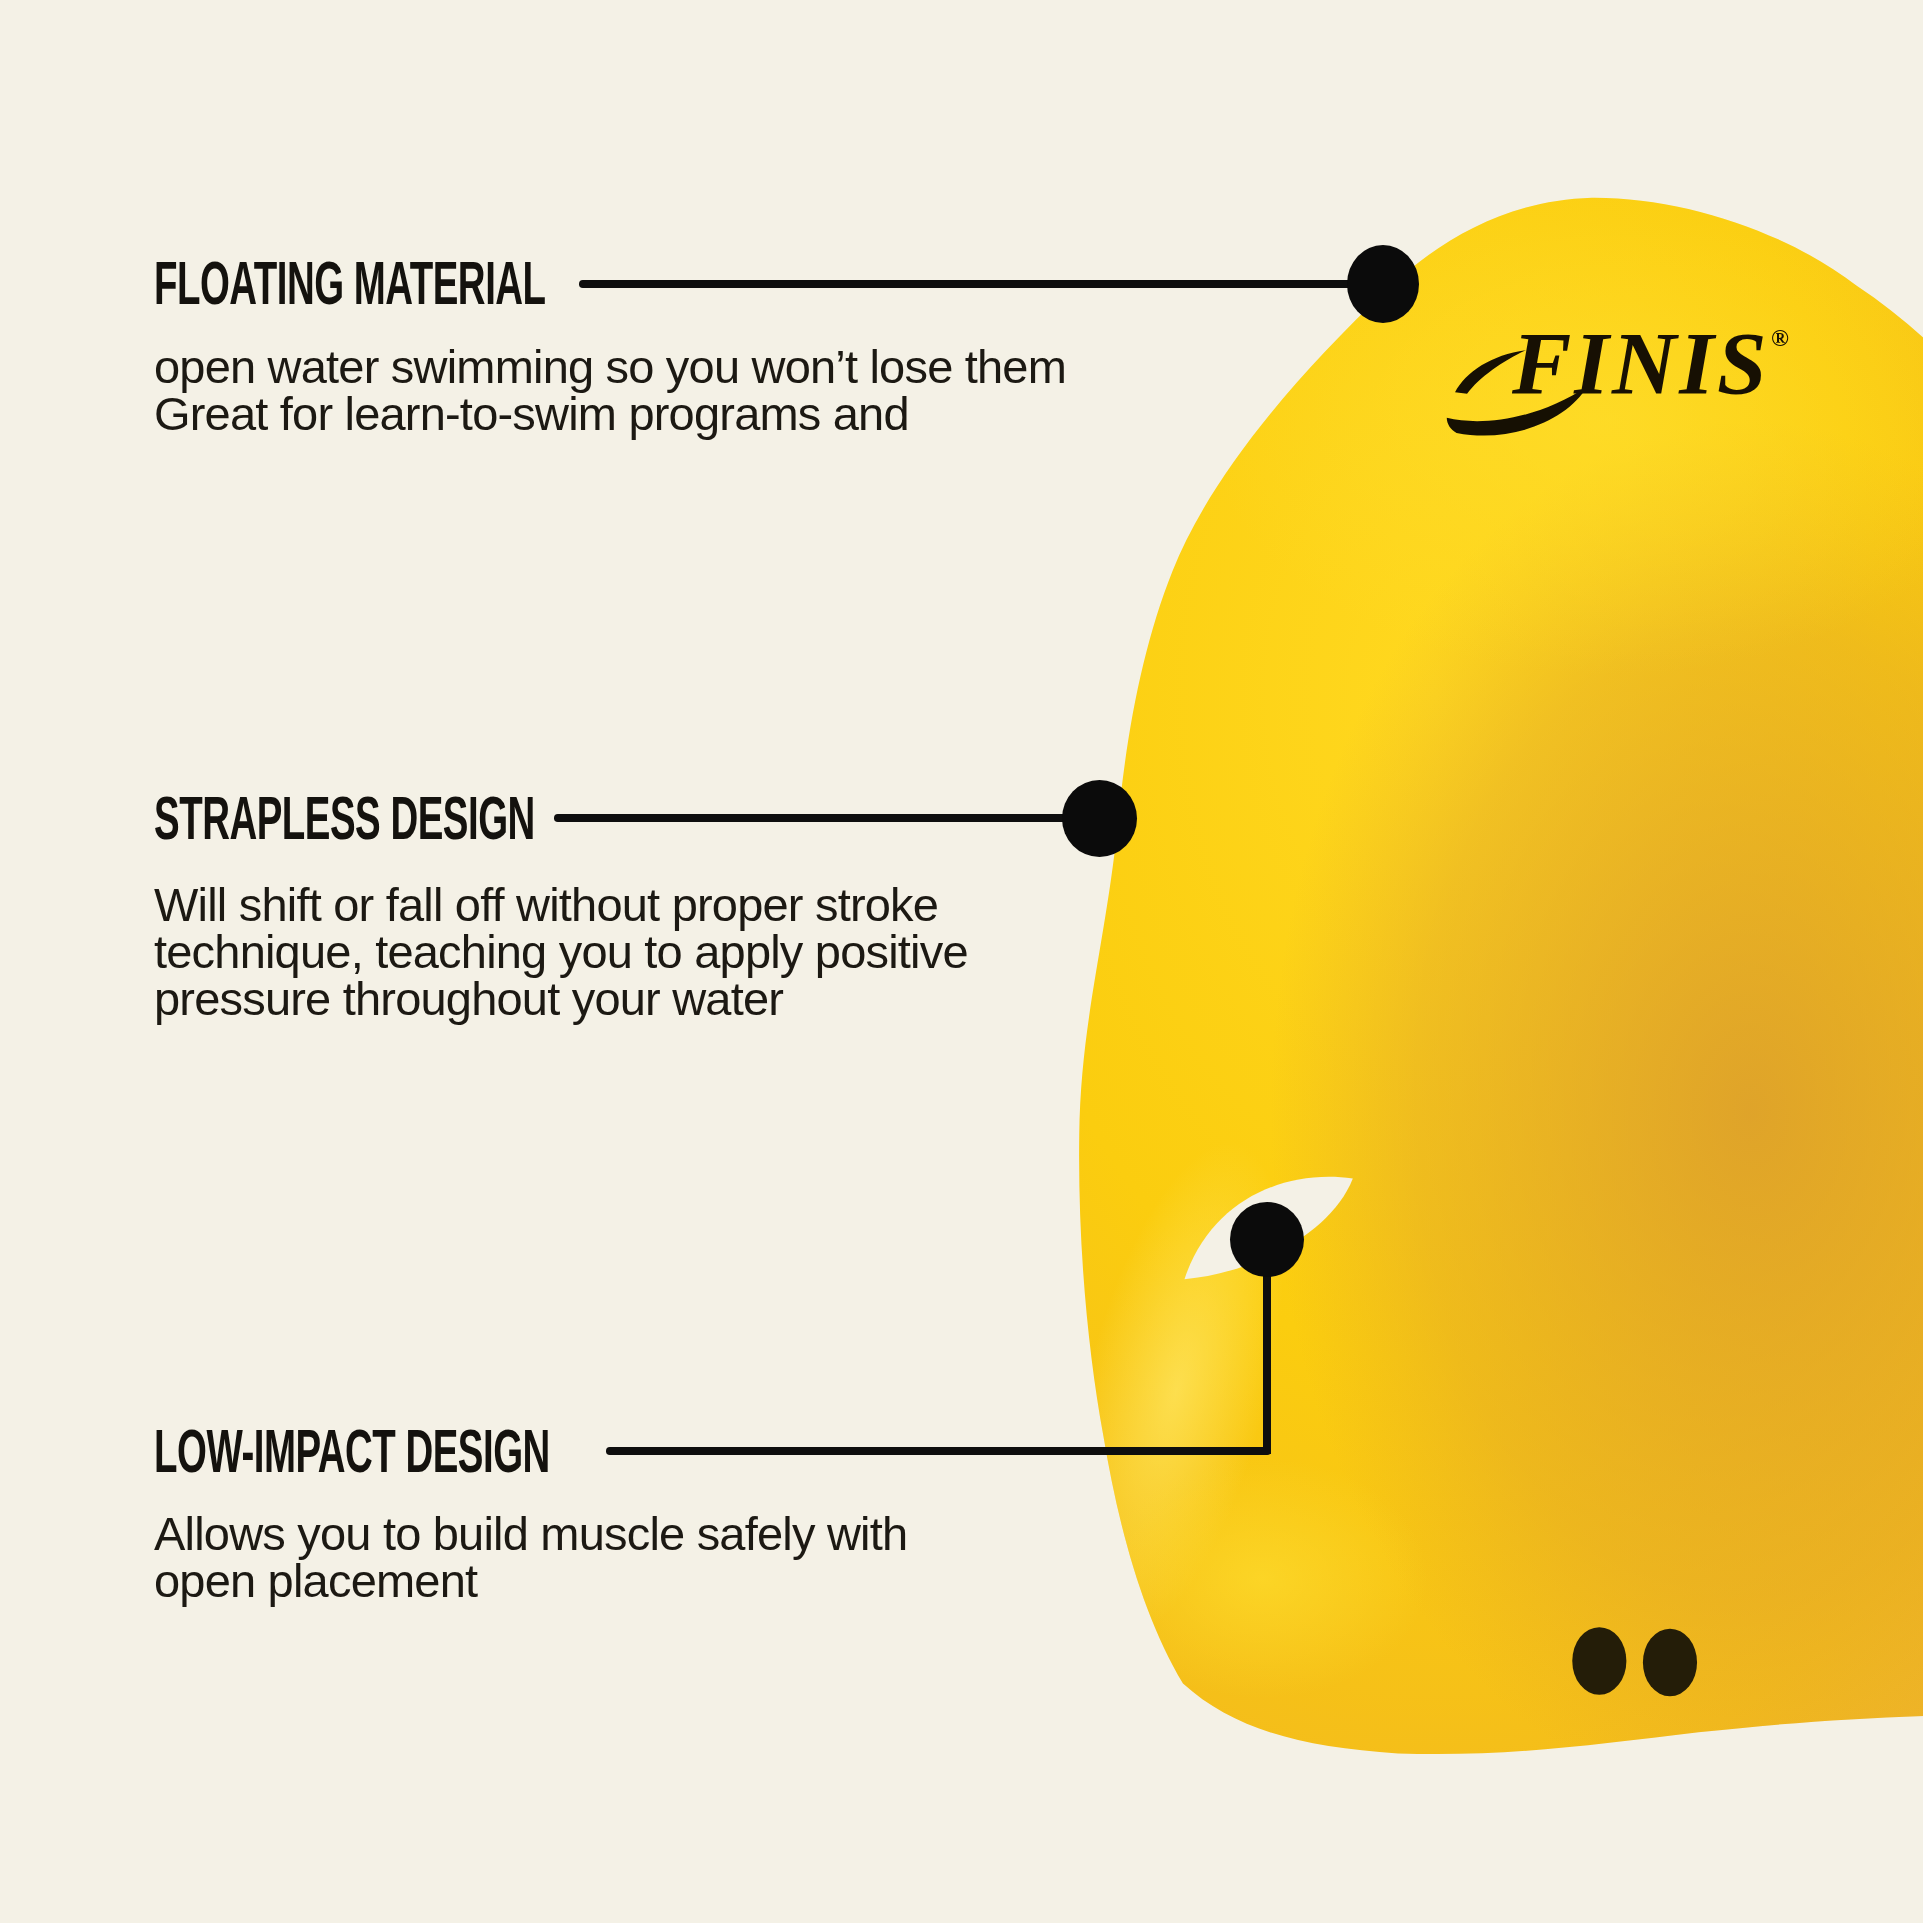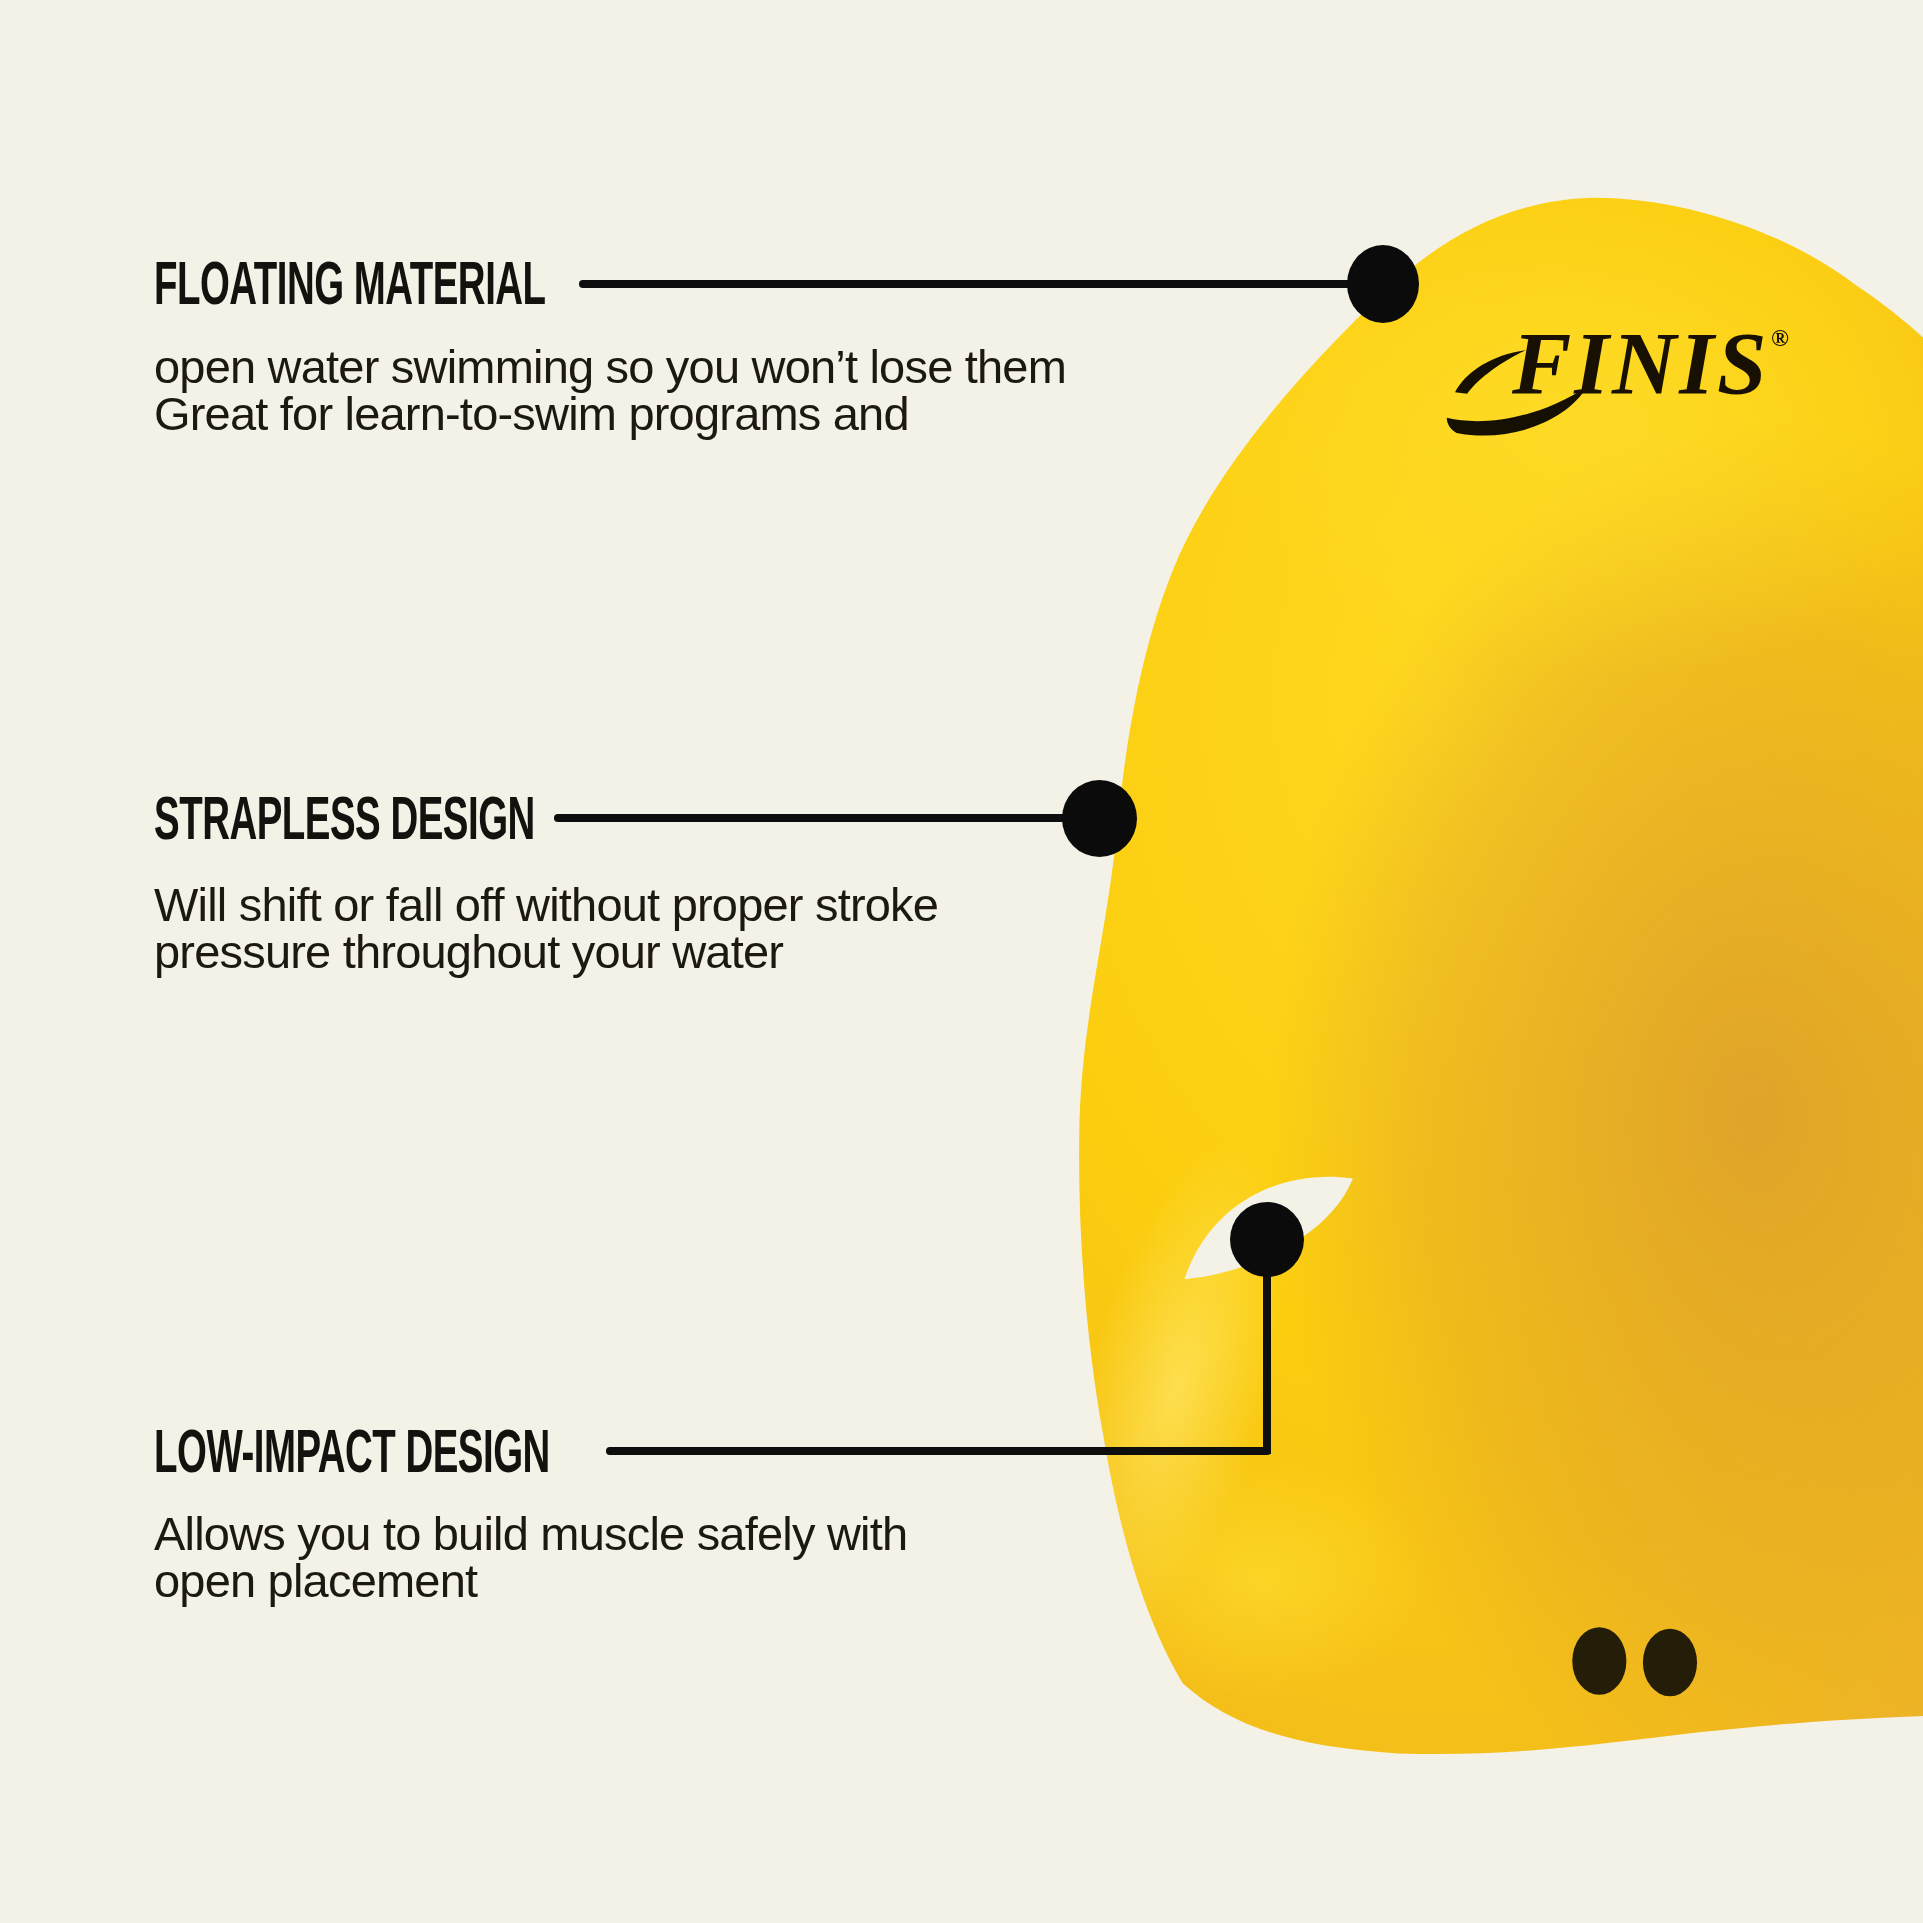--- a/index.html
+++ b/index.html
@@ -144,20 +144,21 @@
   <div class="callout-body" id="body-1">
     <div>open water swimming so you won’t lose them</div>
     <div>Great for learn-to-swim programs and</div>
   </div>
   <div class="connector" id="line-1"></div>
   <div class="callout-dot" id="dot-1"></div>
 
   <div class="callout-title" id="title-2">STRAPLESS DESIGN</div>
   <div class="callout-body" id="body-2">
     <div>Will shift or fall off without proper stroke</div>
+    <div>technique, teaching you to apply positive</div>
     <div>pressure throughout your water</div>
   </div>
   <div class="connector" id="line-2"></div>
   <div class="callout-dot" id="dot-2"></div>
 
   <div class="callout-title" id="title-3">LOW-IMPACT DESIGN</div>
   <div class="callout-body" id="body-3">
     <div>Allows you to build muscle safely with</div>
     <div>open placement</div>
   </div>

